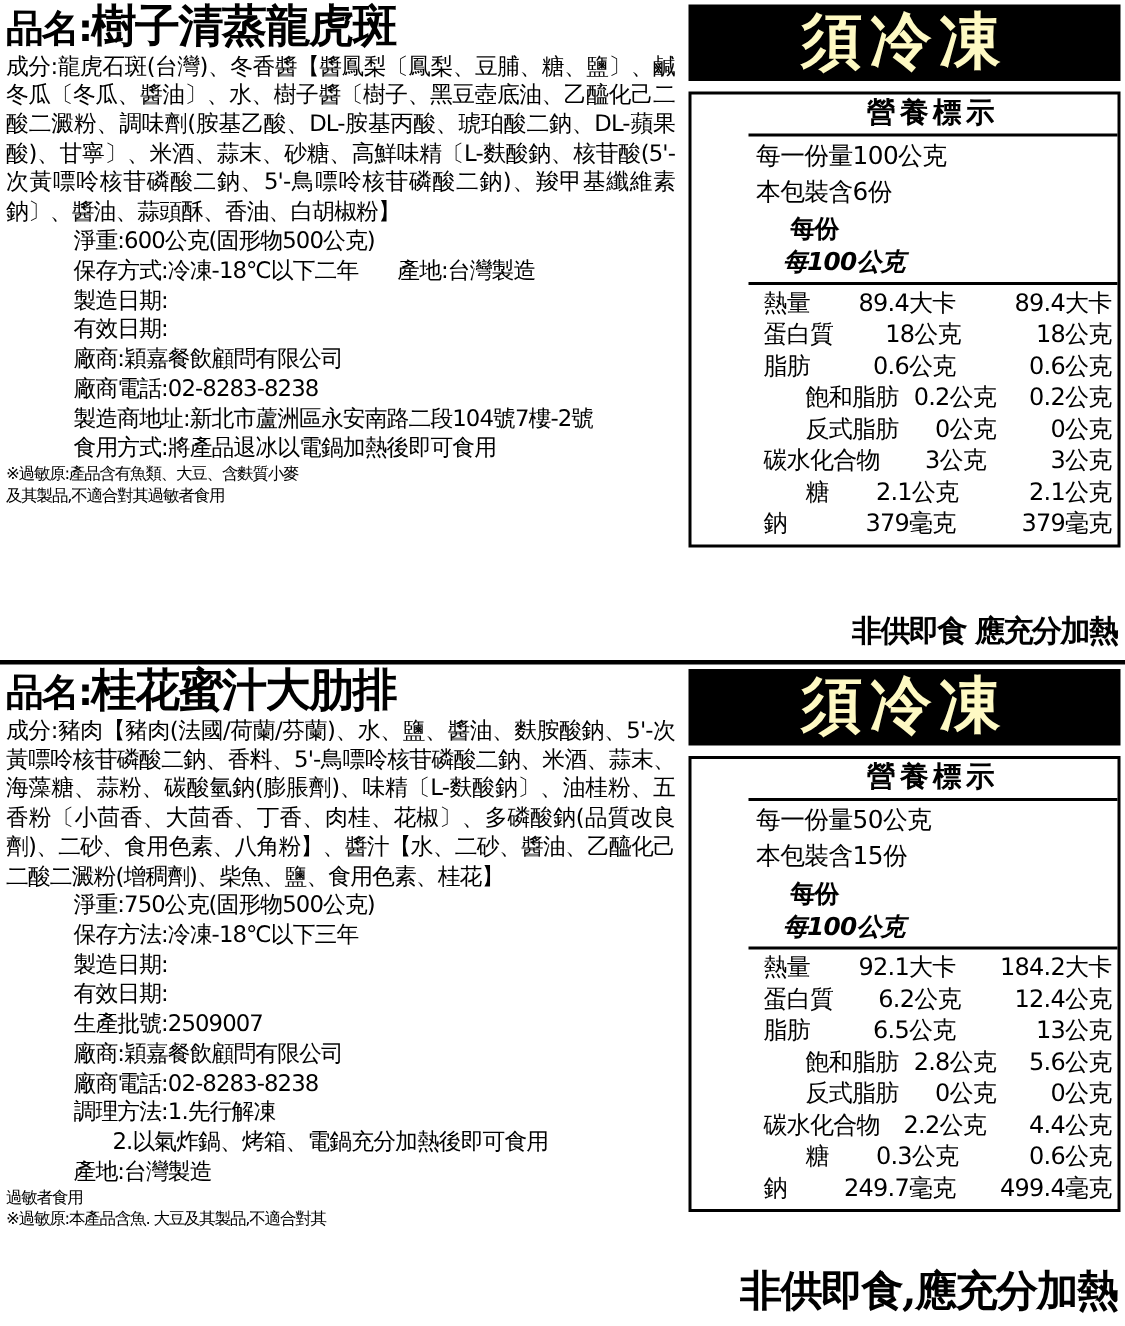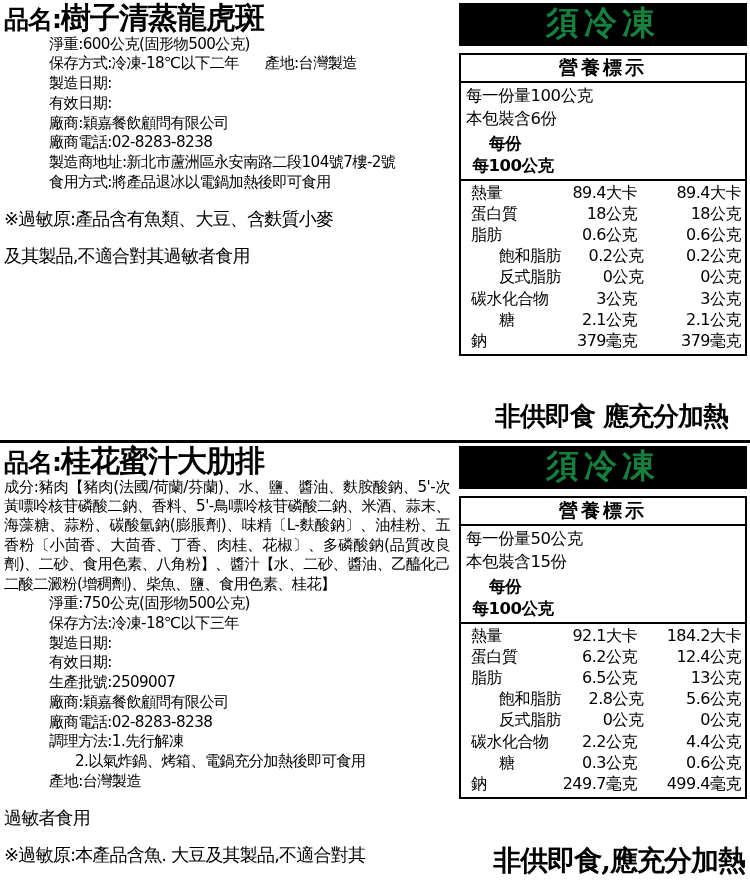--- a/index.html
+++ b/index.html
@@ -47,47 +47,47 @@
     line-height: 1.28;
     letter-spacing: -0.6px;
     text-align: justify;
     word-break: break-all;
   }
   .line { font-size: 15.2px; line-height: 1.3; letter-spacing: -0.6px; white-space: nowrap; margin-left: 45px; }
   .row-two { display: flex; white-space: nowrap; }
   .row-two .a { }
   .row-two .b { margin-left: 26px; }
   .warn {
-    font-size: 18px;
+    font-size: 11px;
     line-height: 1.3;
     letter-spacing: -0.8px;
-    margin-top: 14px;
   }
 
   
   .right-col {
     position: absolute;
     right: 3px; top: 3px;
     width: 288px;
   }
   .frozen-badge {
     background: #000;
-    color: #15803d;
+    color: #fef9c3;
     text-align: center;
-    font-size: 33px;
+    font-size: 41px;
     font-weight: bold;
     letter-spacing: 5px;
     line-height: 1.08;
     padding: 2px 0 5px 0;
     font-family: "DejaVu Serif", "Liberation Serif", serif;
   }
   .nutri-box {
     border: 2px solid #000;
     margin-top: 7px;
     background: #fff;
+    padding-left: 38px;
   }
   .nutri-title {
     text-align: center;
     font-size: 19px;
     font-weight: bold;
     letter-spacing: 3px;
     border-bottom: 2px solid #000;
     padding: 2px 0 3px;
     line-height: 1.1;
   }
@@ -103,21 +103,21 @@
     justify-content: flex-end;
     font-size: 16.5px;
     font-weight: bold;
     border-bottom: 2px solid #000;
     padding: 1px 4px 2px 0;
     letter-spacing: -0.5px;
     margin-top: 2px;
     flex-direction: column;
   }
   .nutri-head .h1 { width: 88px; text-align: center; }
-  .nutri-head .h2 { width: 104px; text-align: center; }
+  .nutri-head .h2 { width: 104px; text-align: right; font-style: italic; }
   .nrow {
     display: flex;
     align-items: baseline;
     font-size: 16px;
     line-height: 1.32;
     padding: 0 4px 0 0;
     letter-spacing: -0.5px;
     white-space: nowrap;
   }
   .nrow .nm { flex: 1 1 auto; padding-left: 10px; }
@@ -127,41 +127,42 @@
   .nutri-body { padding: 1px 0 3px 0; }
 
   .heat-note {
     position: absolute;
     font-weight: bold;
     font-family: "DejaVu Serif", "Liberation Serif", serif;
     letter-spacing: -1px;
     white-space: nowrap;
   }
   .heat-top {
-    right: 22px; bottom: 6px;
-    font-size: 26px;
+    right: 5px; bottom: 6px;
+    font-size: 20px;
   }
   .heat-bot {
     right: 5px; bottom: 4px;
     font-size: 28px;
   }
 </style>
 </head>
 <body>
 
 <div class="page">
 
   <div class="panel panel-top">
 
     <div class="left-col">
       <div class="title-row">
         <span class="title-label">品名:</span>
         <span class="title-value">樹子清蒸龍虎斑</span>
       </div>
 
+      <div class="body-text">成分:龍虎石斑(台灣)、冬香醬【醬鳳梨〔鳳梨、豆脯、糖、鹽〕、鹹冬瓜〔冬瓜、醬油〕、水、樹子醬〔樹子、黑豆壺底油、乙醯化己二酸二澱粉、調味劑(胺基乙酸、DL-胺基丙酸、琥珀酸二鈉、DL-蘋果酸)、甘寧〕、米酒、蒜末、砂糖、高鮮味精〔L-麩酸鈉、核苷酸(5'-次黃嘌呤核苷磷酸二鈉、5'-鳥嘌呤核苷磷酸二鈉)、羧甲基纖維素鈉〕、醬油、蒜頭酥、香油、白胡椒粉】</div>
 
       <div class="line">淨重:600公克(固形物500公克)</div>
 
       <div class="row-two">
         <span class="line a">保存方式:冷凍-18℃以下二年</span>
         <span class="line b">產地:台灣製造</span>
       </div>
 
       <div class="line">製造日期:</div>
       <div class="line">有效日期:</div>

